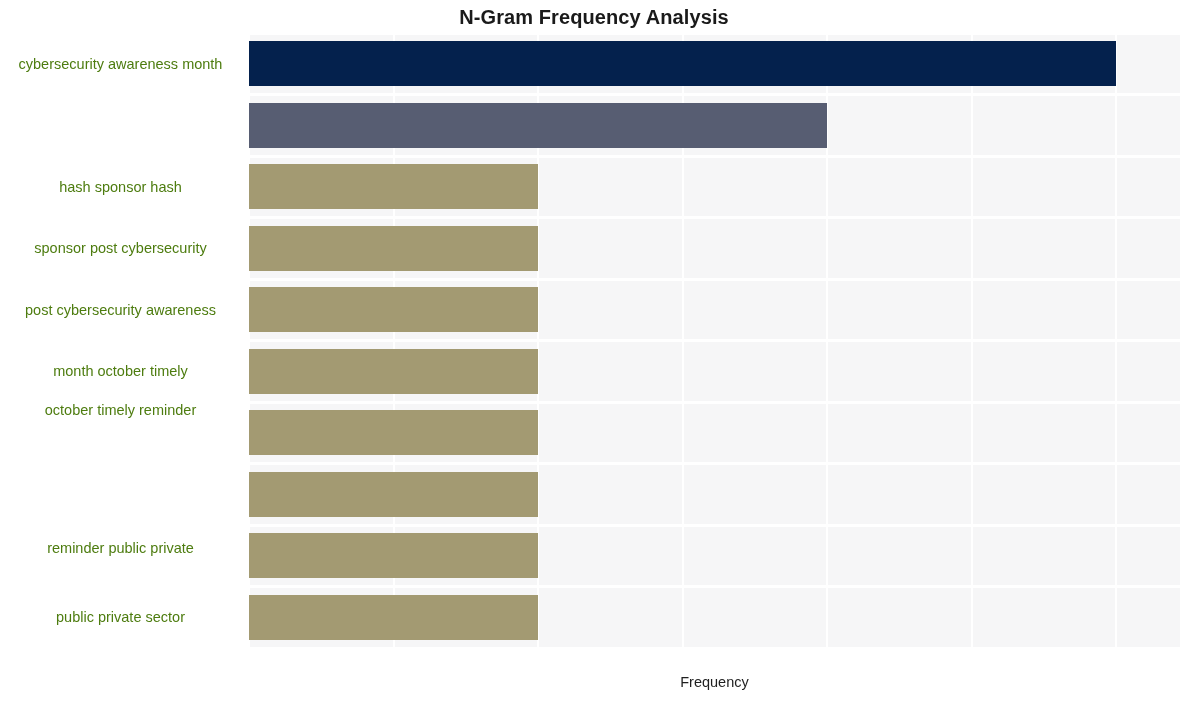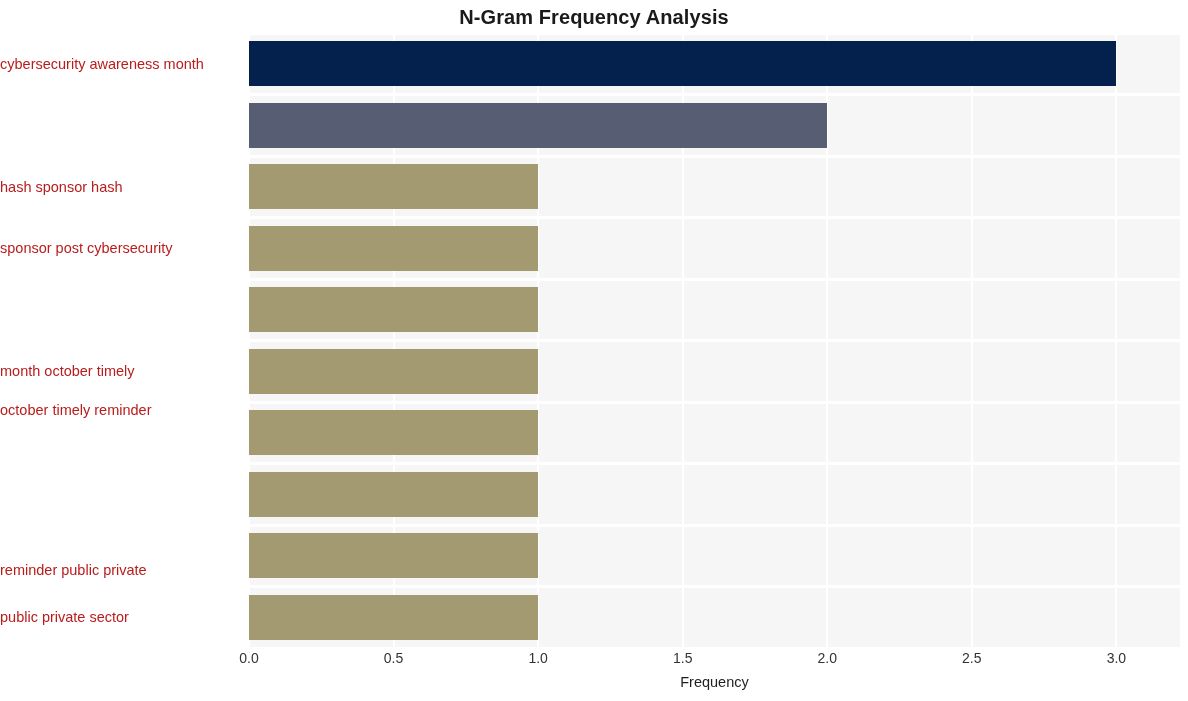--- a/index.html
+++ b/index.html
@@ -81,23 +81,23 @@
     position: absolute;
     left: 0;
     top: 33px;
     width: 241px;
     height: 615px;
   }
   .ylabel {
     position: absolute;
     right: 0;
     width: 241px;
-    text-align: left;
+    text-align: center;
     font-size: 14.5px;
-    color: #b91c1c;
+    color: #4d7c0f;
     line-height: 16px;
     white-space: nowrap;
   }
 
   
   .xlabels {
     position: absolute;
     left: 249px;
     top: 650px;
     width: 931px;
@@ -161,31 +161,23 @@
         <div class="bar" title="timely reminder public: 1" style="top: 438.75px; width: 289.13px; background: rgb(163, 154, 114);"></div>
         <div class="bar" title="reminder public private: 1" style="top: 500.25px; width: 289.13px; background: rgb(163, 154, 114);"></div>
         <div class="bar" title="public private sector: 1" style="top: 561.75px; width: 289.13px; background: rgb(163, 154, 114);"></div>
       </div>
   </div>
 
   <div class="ylabels" id="ylabels">
       <div class="ylabel" style="top: 22.75px;">cybersecurity awareness month</div>
       <div class="ylabel" style="top: 145.75px;">hash sponsor hash</div>
       <div class="ylabel" style="top: 207.25px;">sponsor post cybersecurity</div>
+      <div class="ylabel" style="top: 268.75px;">post cybersecurity awareness</div>
       <div class="ylabel" style="top: 330.25px; margin-left: 24px;">month october timely</div>
       <div class="ylabel" style="top: 369px; margin-left: 19px;">october timely reminder</div>
-      <div class="ylabel" style="top: 529px;">reminder public private</div>
+      <div class="ylabel" style="top: 507px;">reminder public private</div>
       <div class="ylabel" style="top: 576.25px;">public private sector</div>
     </div>
 
-  <div class="xlabels" id="xlabels">
-      <div class="xlabel" style="left: 0px;">0.0</div>
-      <div class="xlabel" style="left: 144.565px;">0.5</div>
-      <div class="xlabel" style="left: 289.13px;">1.0</div>
-      <div class="xlabel" style="left: 433.696px;">1.5</div>
-      <div class="xlabel" style="left: 578.261px;">2.0</div>
-      <div class="xlabel" style="left: 722.826px;">2.5</div>
-      <div class="xlabel" style="left: 867.391px;">3.0</div>
-    </div>
 
   <div class="xaxis-title">Frequency</div>
 
 </div>
 
 </body></html>

